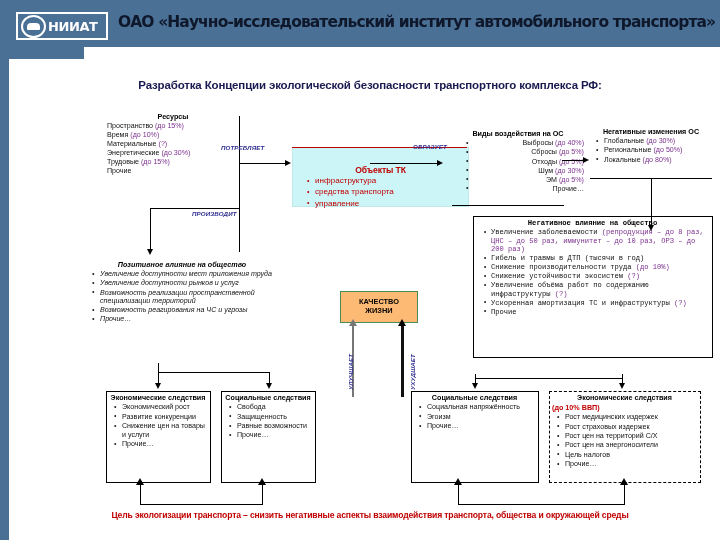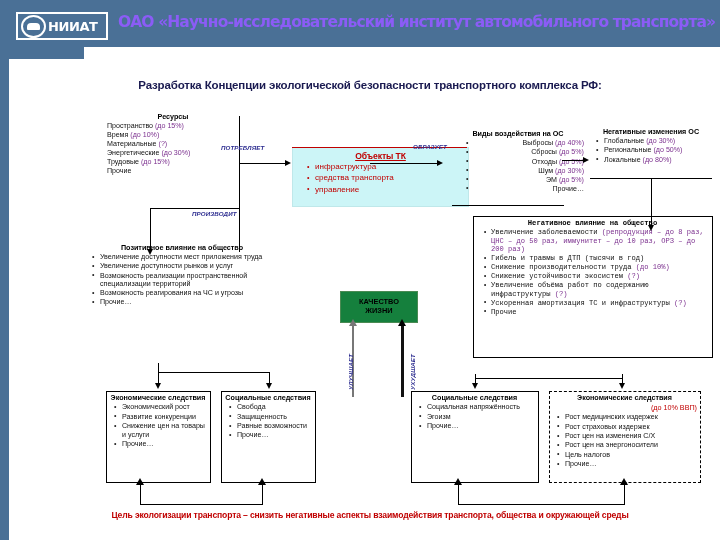--- a/index.html
+++ b/index.html
@@ -51,21 +51,21 @@
     color: #ffffff;
     font-size: 13px;
     font-weight: bold;
     letter-spacing: -0.4px;
     margin-left: 2px;
     font-family: "DejaVu Sans", sans-serif;
   }
   .header-title {
     position: absolute; left: 118px; top: 13px;
     width: 590px;
-    color: #8b5cf6;
+    color: #0f172a;
     font-size: 15.5px;
     font-weight: bold;
     letter-spacing: -0.9px;
     white-space: nowrap;
     font-family: "DejaVu Sans", sans-serif;
   }
   .left-strip {
     position: absolute; left: 0; top: 59px;
     width: 9px; height: 481px;
     background: #4a7096;
@@ -118,51 +118,51 @@
   #resources .blk-title { margin-bottom: 1px; }
 
   
   #objects {
     left: 292px; top: 147px; width: 175px; height: 58px;
     background: #ccf5f7;
     border: 1px solid #bfe8ea;
   }
   #objects .ob-title {
     color: #c00000; font-size: 8.6px; font-weight: bold;
-    text-align: center; padding-top: 3px; letter-spacing: -0.1px; text-decoration: underline;
+    text-align: center; padding-top: 17px; letter-spacing: -0.1px;
   }
   #objects ul.blist li { color: #c00000; font-size: 8.1px; line-height: 1.35; }
   #objects ul.blist li::before { color: #c00000; }
   #objects ul.blist { padding-left: 22px; margin-top: 1px; }
 
   
   #impact { left: 452px; top: 130px; width: 132px; }
   #impact ul.blist { padding-left: 22px; text-align: right; }
 
   
   #negos { left: 588px; top: 128px; width: 126px; }
   #negos ul.blist { padding-left: 16px; }
 
   
-  #positive { left: 88px; top: 244px; width: 188px; }
+  #positive { left: 88px; top: 261px; width: 188px; font-style: italic; }
   #positive ul.blist { padding-left: 12px; }
 
   
   #negative {
     left: 473px; top: 216px; width: 240px; height: 142px;
     border: 1px solid #000000; background: #ffffff;
     padding: 2px 3px 0 2px; box-sizing: border-box; font-family: Liberation Mono, monospace;
   }
   #negative ul.blist { padding-left: 15px; }
   #negative ul.blist li { line-height: 1.2; }
 
   
   #qol {
     left: 340px; top: 291px; width: 76px; height: 30px;
-    background: #15803d; border: 1px solid #4a8a53;
+    background: #fdba74; border: 1px solid #4a8a53;
     display: flex; align-items: center; justify-content: center;
   }
   #qol .q-text {
     font-size: 7.4px; font-weight: bold; color: #000; text-align: center; line-height: 1.2;
   }
 
   
   .cbox {
     border: 1px solid #000000; background: #ffffff;
     box-sizing: border-box; padding: 2px 3px 2px 2px;
@@ -170,21 +170,21 @@
   #econ-left { left: 106px; top: 391px; width: 105px; height: 92px; }
   #soc-left  { left: 221px; top: 391px; width: 95px;  height: 92px; }
   #soc-right { left: 411px; top: 391px; width: 128px; height: 92px; }
   #econ-right{
     left: 549px; top: 391px; width: 152px; height: 92px;
     border: 1px dashed #000000;
   }
   .cbox .blk-title { font-size: 7.2px; }
   .cbox ul.blist { padding-left: 13px; margin-top: 1px; }
   .cbox ul.blist li { line-height: 1.25; }
-  #econ-right .sub-red { color: #c00000; font-size: 7.2px; font-weight: normal; text-align:right; }
+  #econ-right .sub-red { color: #c00000; font-size: 7.2px; font-weight: bold; text-align:left; }
 
   
   .goal {
     position: absolute; left: 40px; top: 510px; width: 660px;
     text-align: center; color: #c00000;
     font-size: 8.6px; font-weight: bold; letter-spacing: -0.15px;
   }
 
   
   .ln { position: absolute; background: #000000; }
@@ -344,21 +344,21 @@
       <li>Прочие…</li>
     </ul>
   </div>
 
   <div class="blk cbox" id="econ-right">
     <div class="blk-title">Экономические следствия</div>
     <div class="sub-red">(до 10% ВВП)</div>
     <ul class="blist">
       <li>Рост медицинских издержек</li>
       <li>Рост страховых издержек</li>
-      <li>Рост цен на изменения С/Х</li>
+      <li>Рост цен на территорий С/Х</li>
       <li>Рост цен на энергоносители</li>
       <li>Цель налогов</li>
       <li>Прочие…</li>
     </ul>
   </div>
 
   <div class="ln v1" style="left:239px; top:116px; height:92px;"></div>
   <div class="ln h1" style="left:239px; top:163px; width:47px;"></div>
   <div class="arrow-r" style="left:285px; top:159.5px;"></div>
   <div class="edge-label" style="left:221px; top:144px;">ПОТРЕБЛЯЕТ</div>

